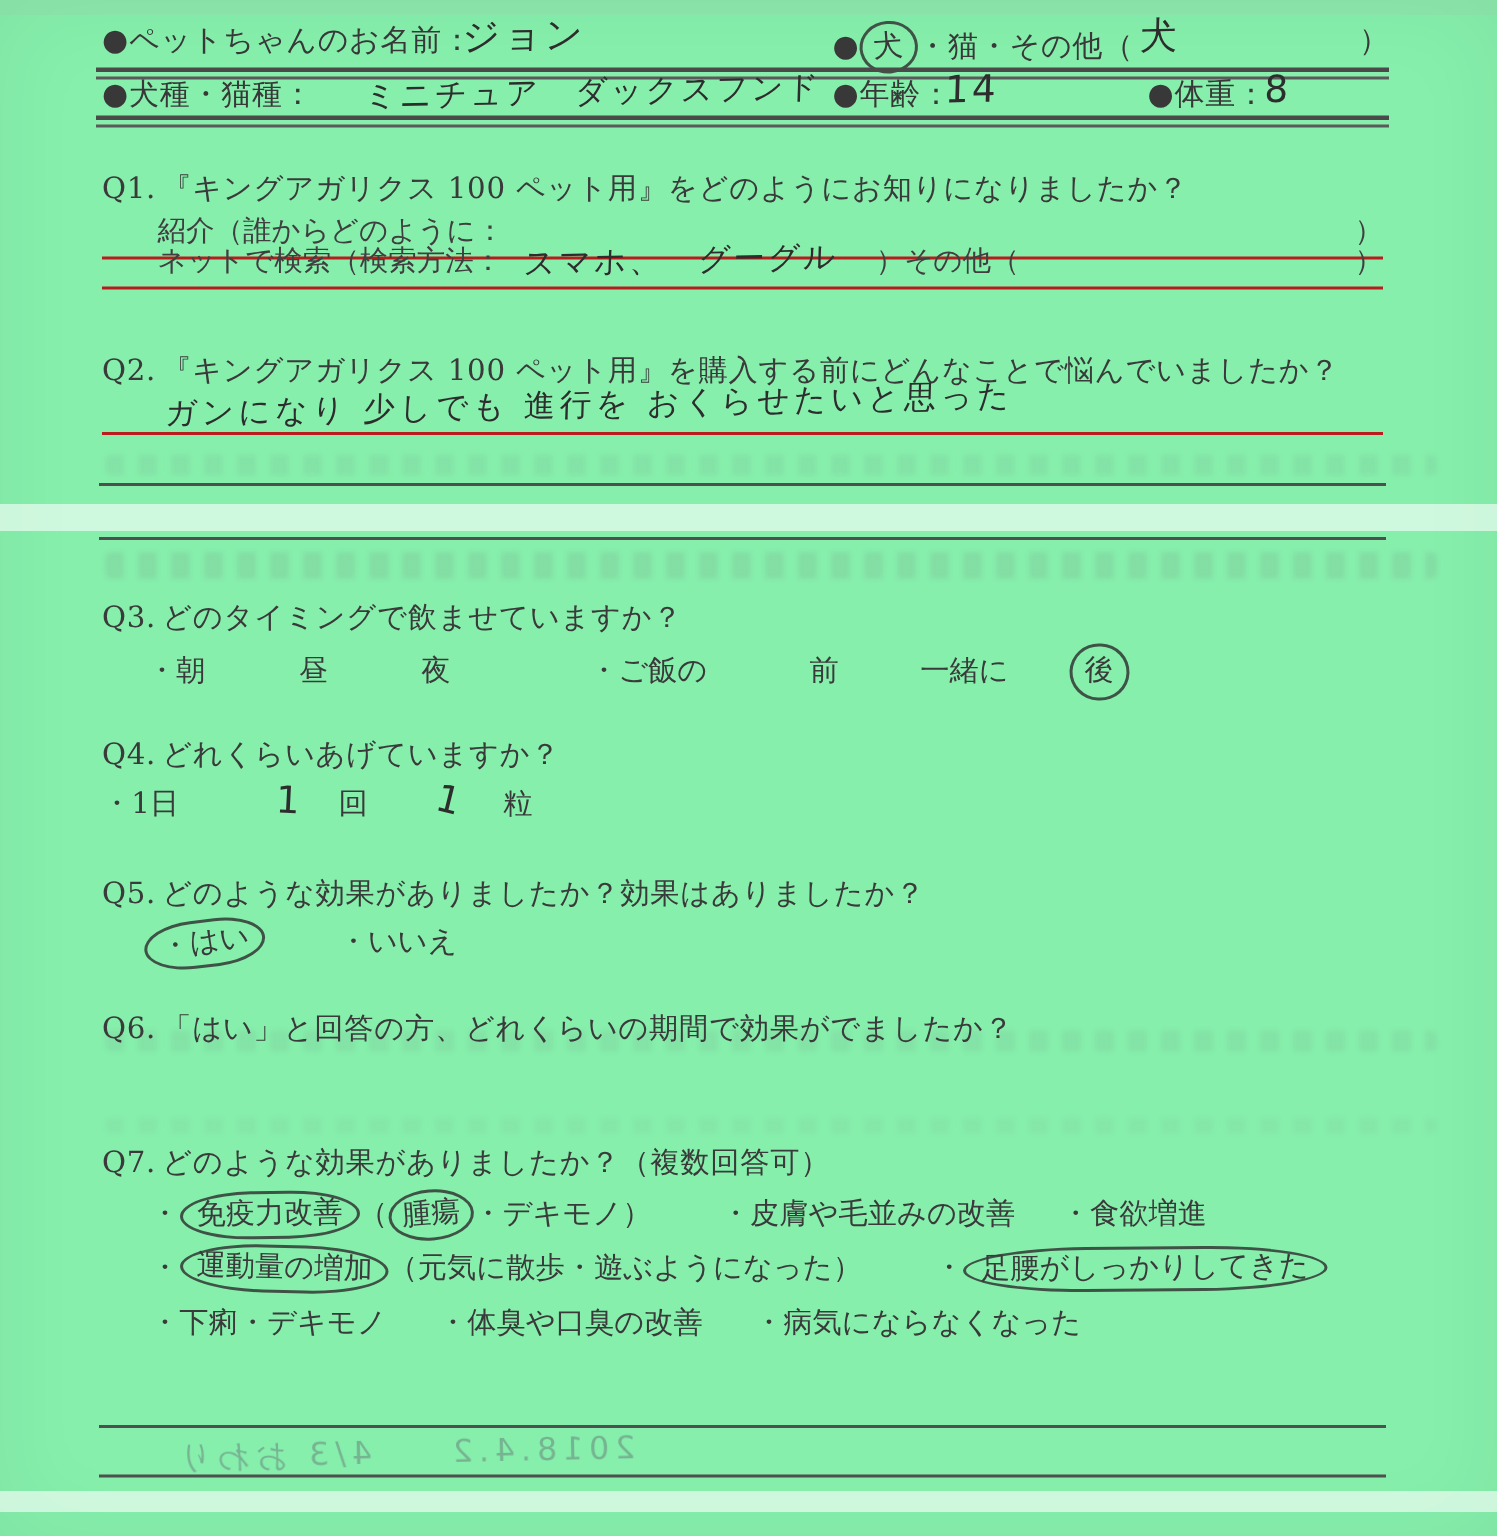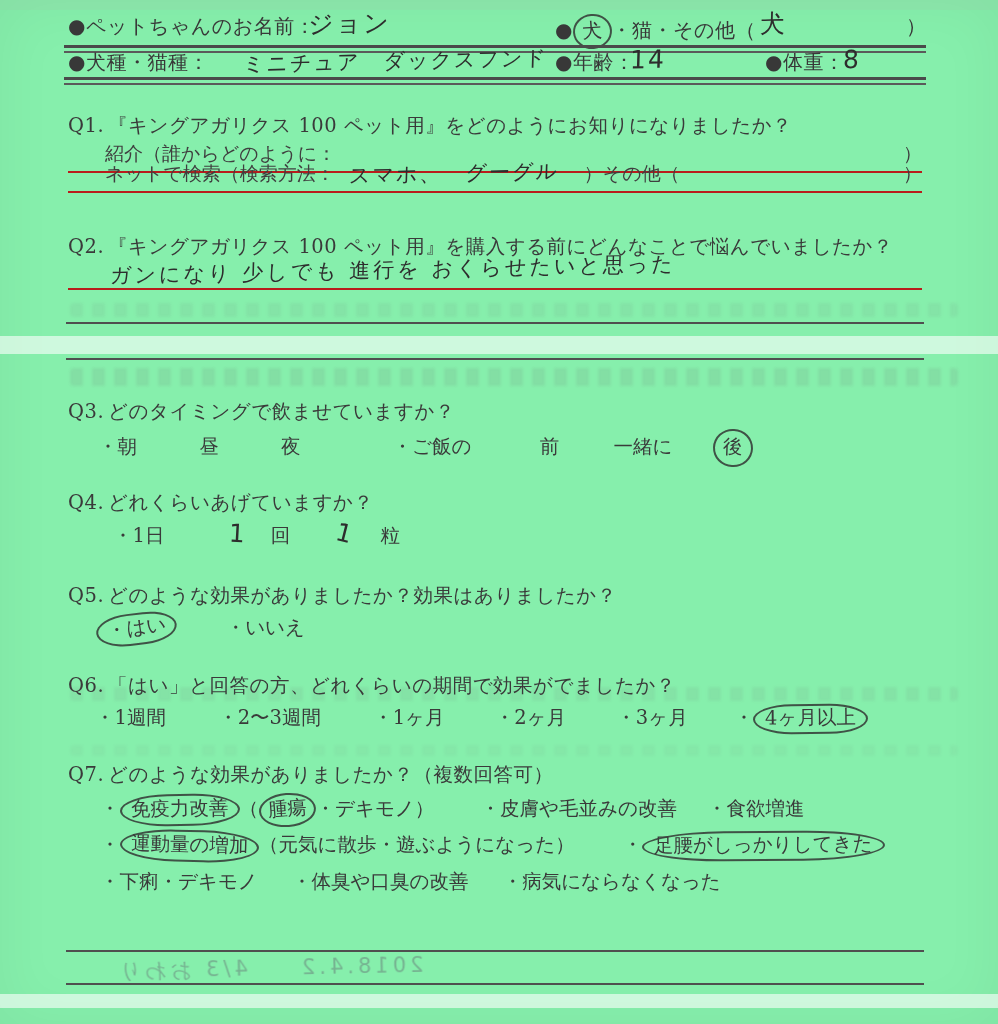--- a/index.html
+++ b/index.html
@@ -129,45 +129,37 @@
     <span style="margin-left:86px;">・ご飯の</span>
     <span style="margin-left:62px;">前</span>
     <span style="margin-left:48px;">一緒に</span>
     <span class="pen r2" style="margin-left:34px;"><span>後</span></span>
   </div>
 
   <div class="qtitle" style="top:489px;">
     <span class="qno">Q4.</span><span>どれくらいあげていますか？</span>
   </div>
   <div class="opts" style="top:519px;">
-    <span style="margin-left:45px;">・1日</span>
+    <span style="">・1日</span>
     <span class="hw big" style="margin-left:58px;transform:rotate(3deg);">1</span>
     <span style="margin-left:18px;">回</span>
     <span class="hw big" style="margin-left:40px;transform:rotate(14deg);">1</span>
     <span style="margin-left:20px;">粒</span>
   </div>
 
   <div class="qtitle" style="top:582px;">
     <span class="qno">Q5.</span><span>どのような効果がありましたか？効果はありましたか？</span>
   </div>
   <div class="opts" style="top:613px;">
     <span class="pen wide" style="margin-left:28px;transform:rotate(-7deg);"><span>・はい</span></span>
     <span style="margin-left:42px;">・いいえ</span>
   </div>
 
   <div class="qtitle" style="top:672px;">
     <span class="qno">Q6.</span><span>「はい」と回答の方、どれくらいの期間で効果がでましたか？</span>
-  </div>
-  <div class="opts" style="top:704px;">
-    <span style="margin-left:27px;">・1週間</span>
-    <span style="margin-left:46px;">・2〜3週間</span>
-    <span style="margin-left:46px;">・1ヶ月</span>
-    <span style="margin-left:44px;">・2ヶ月</span>
-    <span style="margin-left:44px;">・3ヶ月</span>
-    <span style="margin-left:40px;">・</span><span class="pen flat"><span>4ヶ月以上</span></span>
   </div>
 
   <div class="qtitle" style="top:761px;">
     <span class="qno">Q7.</span><span>どのような効果がありましたか？（複数回答可）</span>
   </div>
   <div class="opts" style="top:793px;">
     <span style="margin-left:32px;">・</span><span class="pen wide"><span>免疫力改善</span></span><span>（</span><span class="pen r1"><span>腫瘍</span></span><span>・デキモノ）</span>
     <span style="margin-left:40px;">・皮膚や毛並みの改善</span>
     <span style="margin-left:24px;">・食欲増進</span>
   </div>

